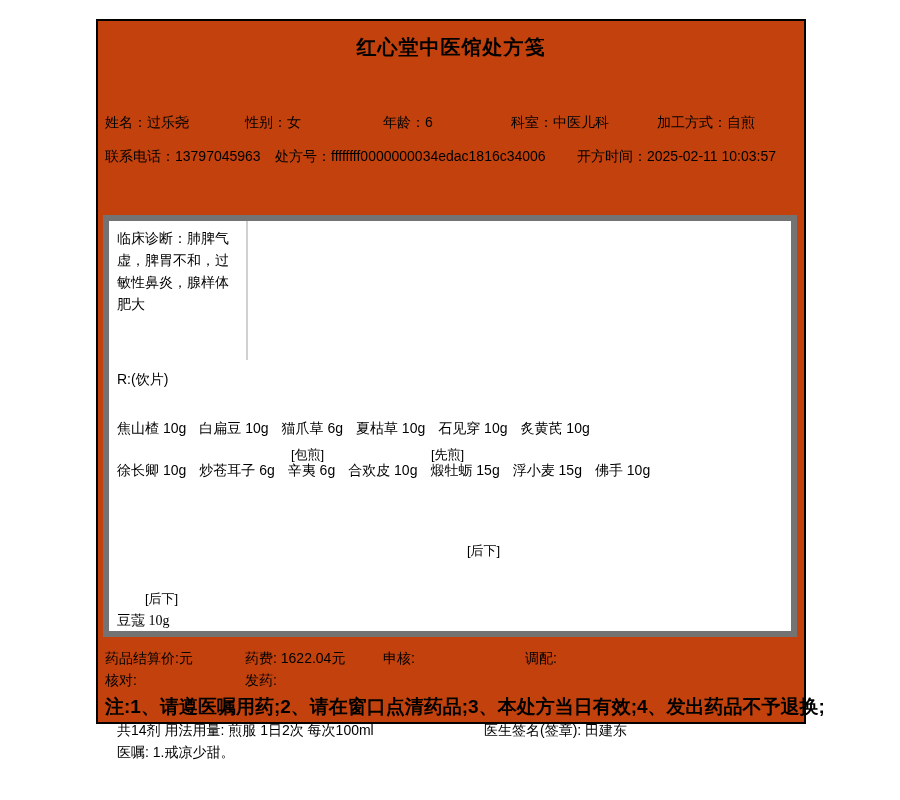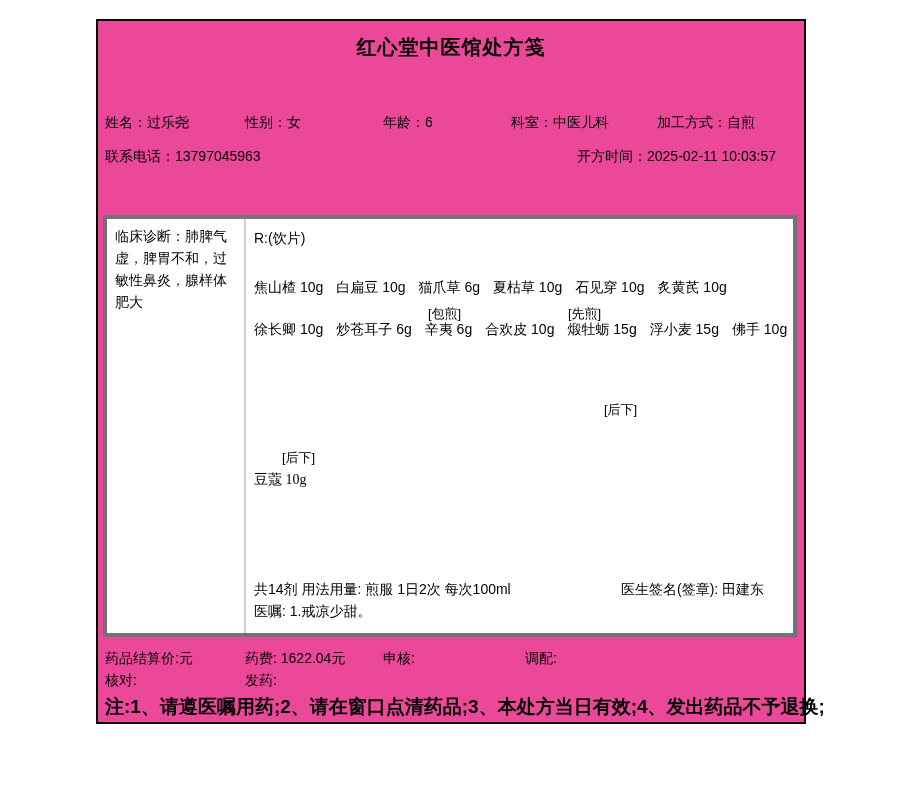--- a/index.html
+++ b/index.html
@@ -2,30 +2,30 @@
 <html><head>
 <meta charset="utf-8">
 <style>
   html,body { margin:0; padding:0; }
   body {
     width:900px; height:800px; background:#ffffff; color:#000000;
     font-family:"Liberation Sans", sans-serif; position:relative; overflow:hidden;
   }
   .sheet {
     position:absolute; left:96px; top:19px; width:710px; height:705px;
-    border:2px solid #000; box-sizing:border-box; background:#ec4899;
+    border:2px solid #000; box-sizing:border-box; background:#c2410c;
   }
   .title {
     position:absolute; top:13px; left:0; width:100%; text-align:center;
     font-size:20px; font-weight:bold; letter-spacing:1px;
   }
   .f { position:absolute; white-space:nowrap; font-size:14px; }
   .rx-table {
     position:absolute; left:5px; top:194px; width:694px; height:422px;
-    box-sizing:border-box; border:4px solid #737373; display:flex; background:#fff;
+    box-sizing:border-box; border:6px solid #737373; display:flex; background:#fff;flex-direction:column;
   }
   .diag-cell {
     width:139px; flex:0 0 139px; box-sizing:border-box;
     border-right:2px solid #d0d0d0; padding:6px 5px 6px 8px;
     font-size:14px; line-height:22px;
   }
   .rx-cell { position:relative; flex:1; font-size:14px; }
   .rx-header { position:absolute; left:8px; top:11px; }
   .herb-row { position:absolute; left:8px; white-space:nowrap; display:flex; gap:13px; }
   .ann { position:absolute; font-size:13px; white-space:nowrap; }
@@ -40,20 +40,21 @@
 
   <div class="title">红心堂中医馆处方笺</div>
 
   <div class="f" style="left:7px; top:93px;"><span>姓名：</span><span>过乐尧</span></div>
   <div class="f" style="left:147px; top:93px;"><span>性别：</span><span>女</span></div>
   <div class="f" style="left:285px; top:93px;"><span>年龄：</span><span>6</span></div>
   <div class="f" style="left:413px; top:93px;"><span>科室：</span><span>中医儿科</span></div>
   <div class="f" style="left:559px; top:93px;"><span>加工方式：</span><span>自煎</span></div>
 
   <div class="f" style="left:7px; top:127px;"><span>联系电话：</span><span>13797045963</span></div>
+  <div class="f" style="left:177px; top:127px;"><span>处方号：</span><span>ffffffff0000000034edac1816c34006</span></div>
   <div class="f" style="left:479px; top:127px;"><span>开方时间：</span><span>2025-02-11 10:03:57</span></div>
 
   <div class="rx-table">
 
     <div class="diag-cell"><span>临床诊断：</span><span>肺脾气虚，脾胃不和，过敏性鼻炎，腺样体肥大</span></div>
 
     <div class="rx-cell">
       <div class="rx-header">R:(饮片)</div>
 
       <div class="herb-row" style="top:60px;">

